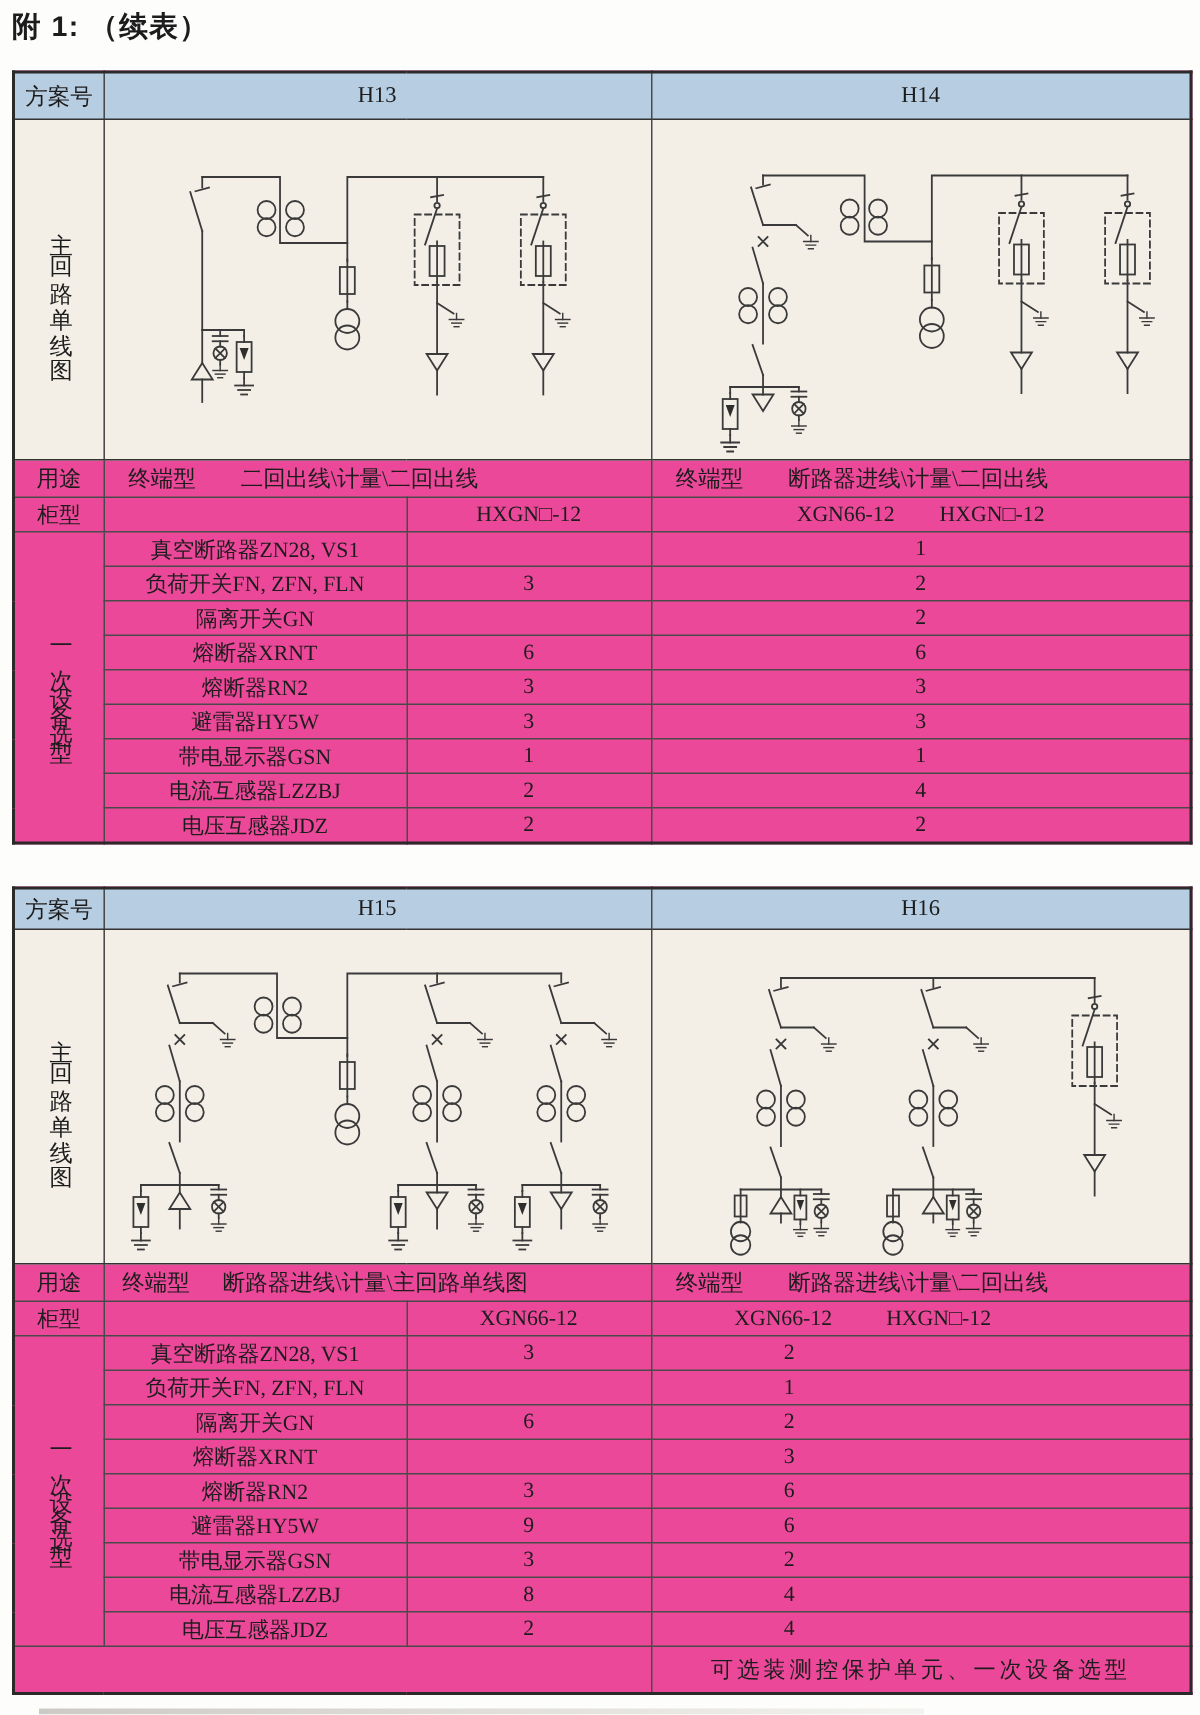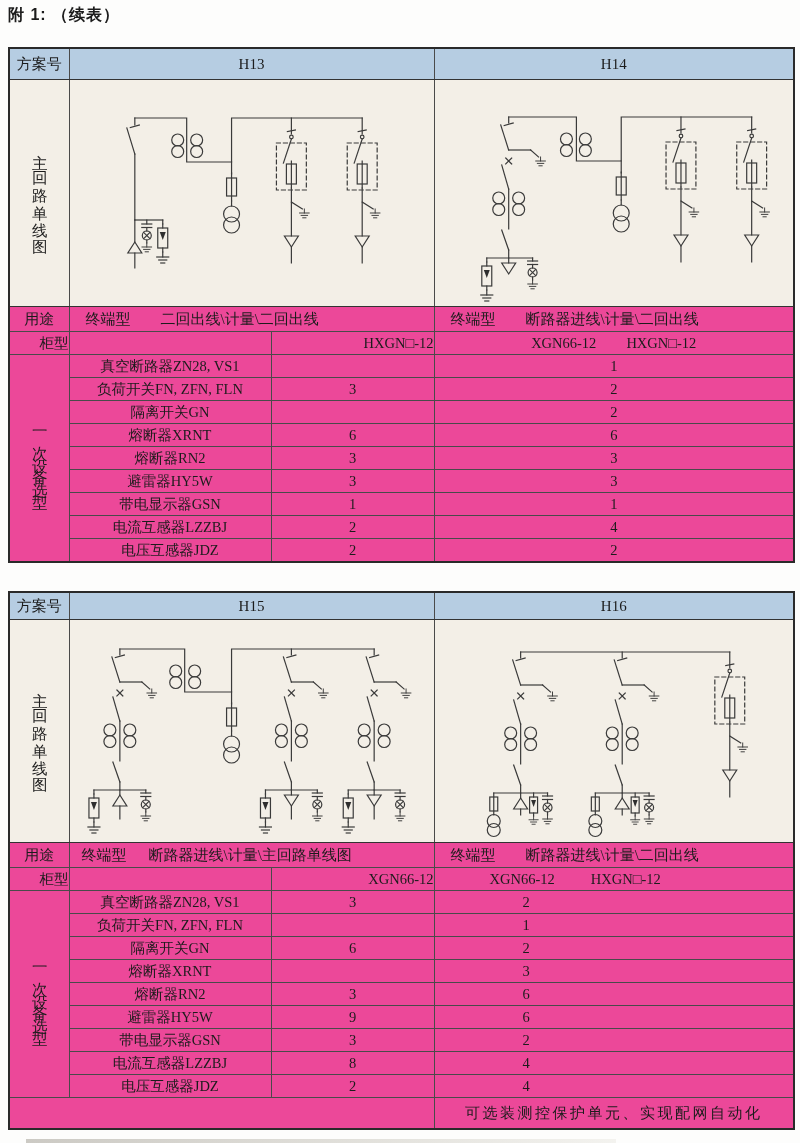--- a/index.html
+++ b/index.html
@@ -2,36 +2,36 @@
 <html><head>
 <meta charset="utf-8">
 <style>
   html,body{margin:0;padding:0;}
   body{
     width:800px;height:1143px;position:relative;background:#fdfdfc;
     font-family:"Liberation Serif","DejaVu Serif",serif;color:#1c1c1c;overflow:hidden;
   }
   .title{
     position:absolute;left:8px;top:5px;font-family:"Liberation Sans","DejaVu Sans",sans-serif;
-    font-weight:bold;font-size:16px;letter-spacing:1px;
+    font-weight:bold;font-size:19px;letter-spacing:1px;
   }
   table{
     position:absolute;left:8px;border-collapse:collapse;table-layout:fixed;width:786px;
     background:#ec4899;border:2px solid #2a2a2a;
   }
   #t1{top:47px;}
   #t2{top:591px;}
   td{border:1px solid #4a4a4a;text-align:center;vertical-align:middle;font-size:14.5px;padding:0;}
   tr.hdr-row td{background:#b6cde2;height:30px;font-size:15px;border-bottom:1.5px solid #333;}
   #t2 tr.hdr-row td{height:26px;}
   tr.diag-row td{background:#f3efe7;border-bottom:1.5px solid #333;}
   #t1 tr.diag-row td{height:226px;}
   #t2 tr.diag-row td{height:222px;}
   tr.usage-row td{height:24px;font-size:15px;margin-top:24px;}
-  tr.cab-row td{height:22px;text-align:right;}
+  tr.cab-row td{height:22px;}
   tr.eq-row td{height:22px;}
   tr.note-row td{height:30px;}
   .vcell div{
     writing-mode:vertical-lr;text-orientation:upright;margin:0 auto;font-size:15.5px;
   }
   .vdiag div{letter-spacing:17px;}
   .veq div{letter-spacing:12px;}
   .u-inner{display:flex;align-items:center;padding-left:16px;gap:30px;white-space:nowrap;}
   .cab-pair{display:flex;justify-content:center;gap:30px;white-space:nowrap;}
   td.qleft{text-align:left;padding-left:88px;}
@@ -466,18 +466,18 @@
         <td>8</td>
         <td class="qleft">4</td>
       </tr>
   <tr class="eq-row">
         <td>电压互感器JDZ</td>
         <td>2</td>
         <td class="qleft">4</td>
       </tr>
   <tr class="note-row">
     <td colspan="3"></td>
-    <td class="note-cell">可选装测控保护单元、实现配网自动化</td>
+    <td class="note-cell">可选装测控保护单元、一次设备选型</td>
   </tr>
 </tbody>
   </table>
 
 <div class="photo-edge"></div>
 
 </body></html>

